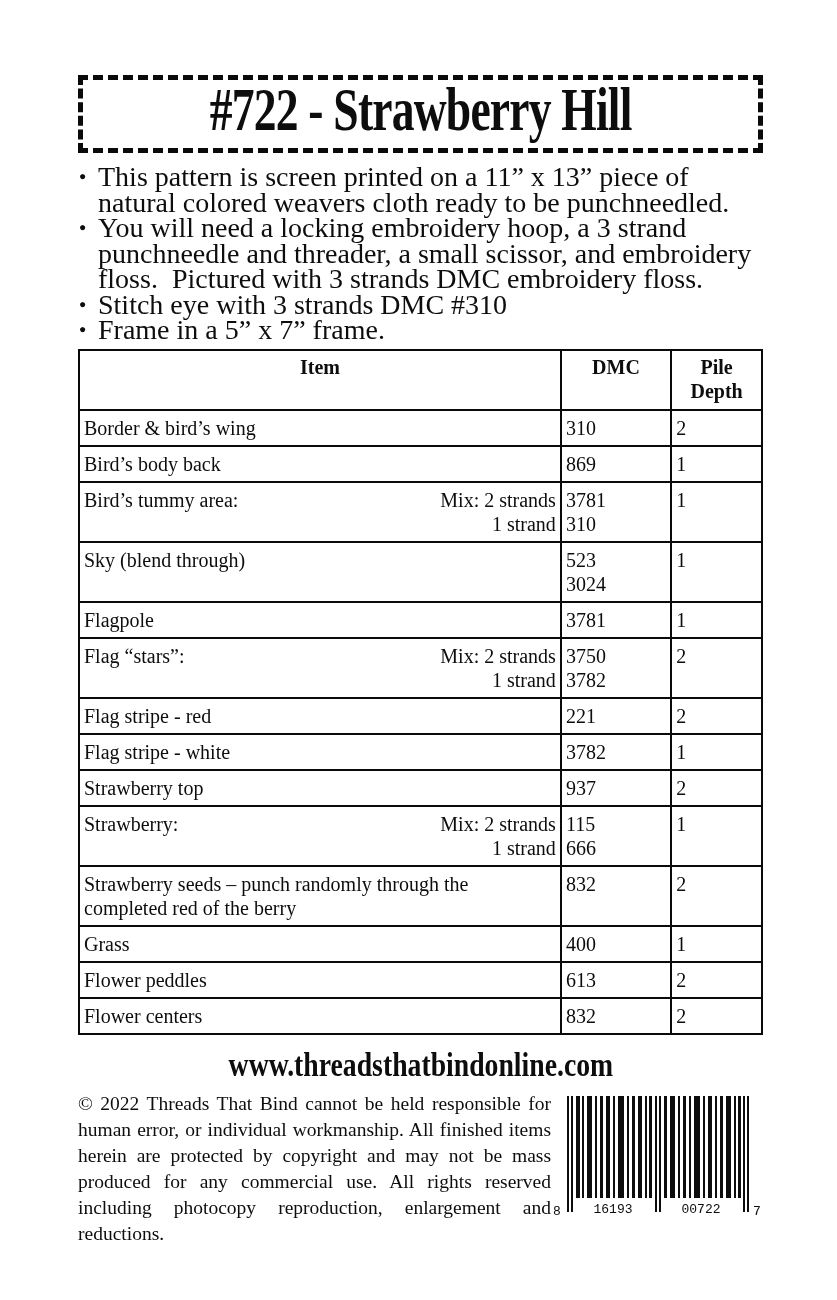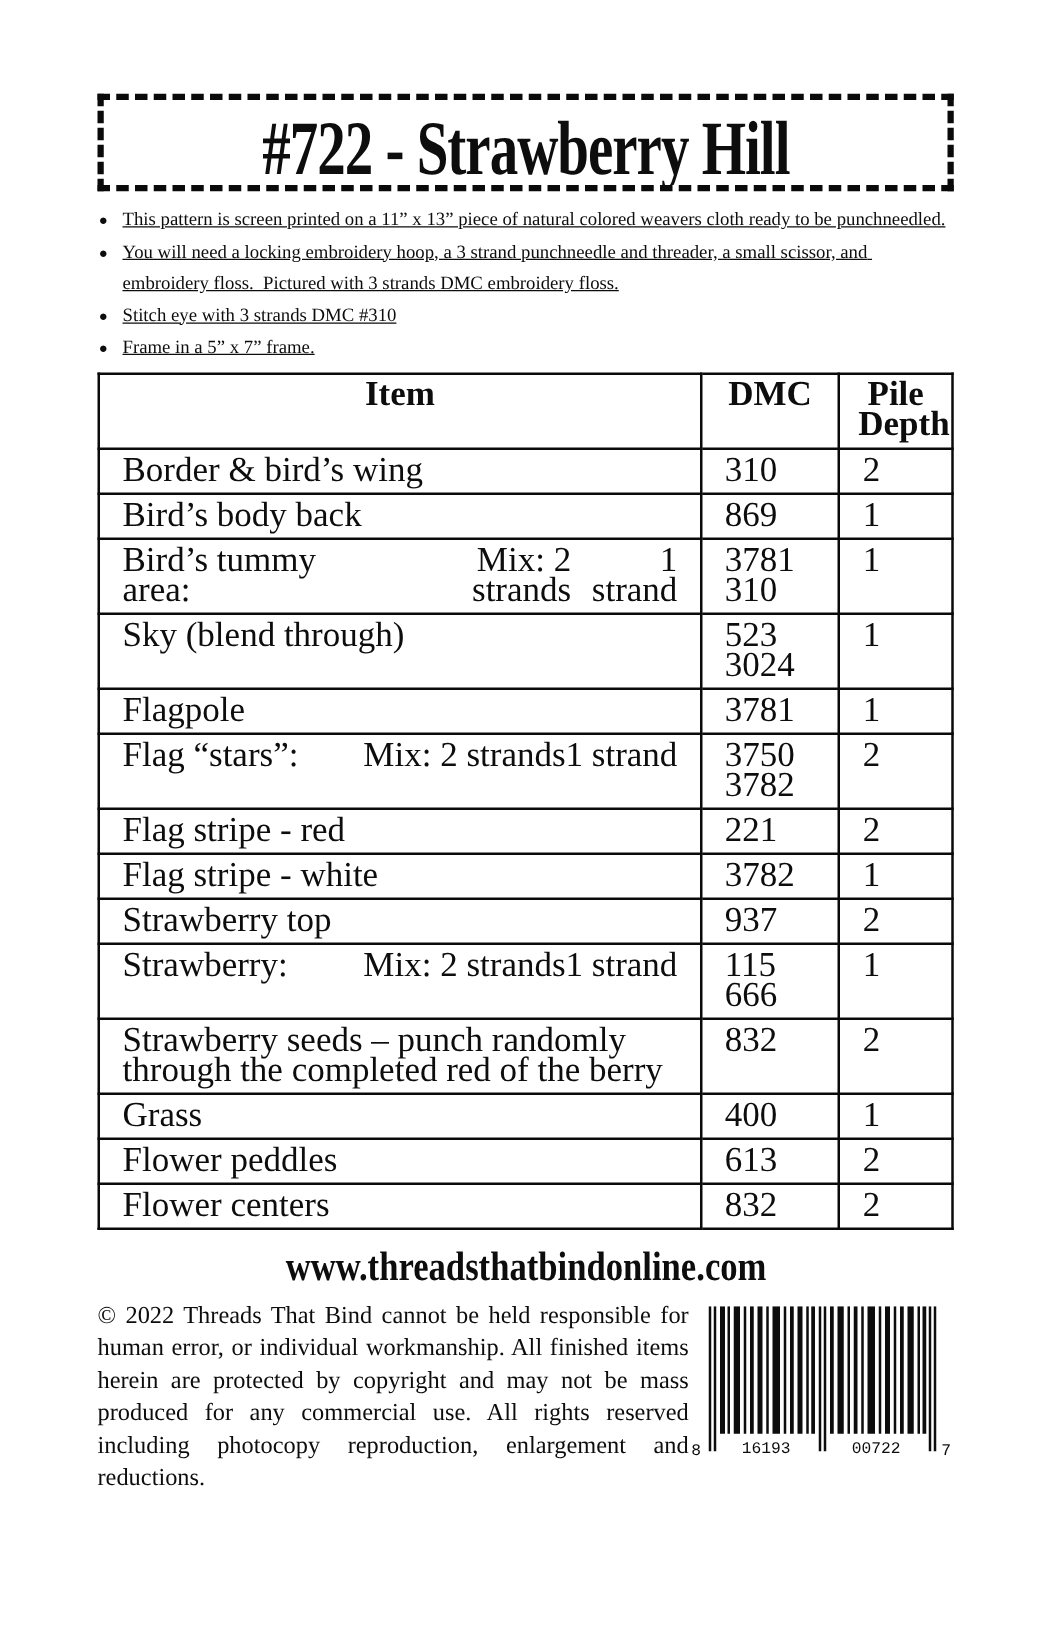--- a/index.html
+++ b/index.html
@@ -11,68 +11,68 @@
     position:relative;
     overflow:hidden;
   }
   .sheet { position:absolute; left:78px; top:0; width:685px; }
 
   
   .title-box {
     margin-top:75px;
     height:78px;
     border:5px dashed #0a0a0a;
-    display:flex; align-items:flex-end; justify-content:center;
+    display:flex; align-items:flex-start; justify-content:center;
     overflow:hidden;
   }
   .title-text {
     display:inline-block;
     font-size:57px; font-weight:bold; line-height:1;
     letter-spacing:-1px;
     transform:scaleX(0.80) scaleY(1.08);
     white-space:nowrap;
   }
 
   
   .bullets { list-style:none; margin-top:11px; }
   .bullets li {
     position:relative;
     padding-left:20px;
-    font-size:15px; line-height:25.5px;text-decoration:underline;
+    font-size:28px; line-height:25.5px;
   }
   .bullets li::before {
     content:"●";
     position:absolute; left:1px; top:0;
     font-size:12px; line-height:25.5px;
   }
   .bullets li span { white-space:pre-wrap; }
 
   
   table.floss {
     margin-top:6px;
     width:685px;
     border-collapse:collapse;
-    font-size:28px;
+    font-size:20px;
   }
   table.floss th, table.floss td {
     border:2px solid #0a0a0a;
     vertical-align:top;
     line-height:24px;
   }
   table.floss th {
     font-weight:bold; text-align:center;
     padding:4px 4px 6px;
   }
   th.h-item { width:472px; }
   th.h-dmc  { width:108px; }
   th.h-pile { width:89px; }
   th.h-pile .wrap { display:inline-block; width:60px; }
-  table.floss td { padding:5px 18px; }
+  table.floss td { padding:5px 4px; }
   .item-mix { display:flex; justify-content:space-between; align-items:flex-start; }
-  .mix { display:flex; flex-direction:row; align-items:flex-end; text-align:right; }
+  .mix { display:flex; flex-direction:column; align-items:flex-end; text-align:right; }
 
   
   .site {
     margin-top:13px;
     text-align:center;
   }
   .site span {
     display:inline-block;
     font-size:33px; font-weight:bold; line-height:1.05;
     transform:scaleX(0.84);

